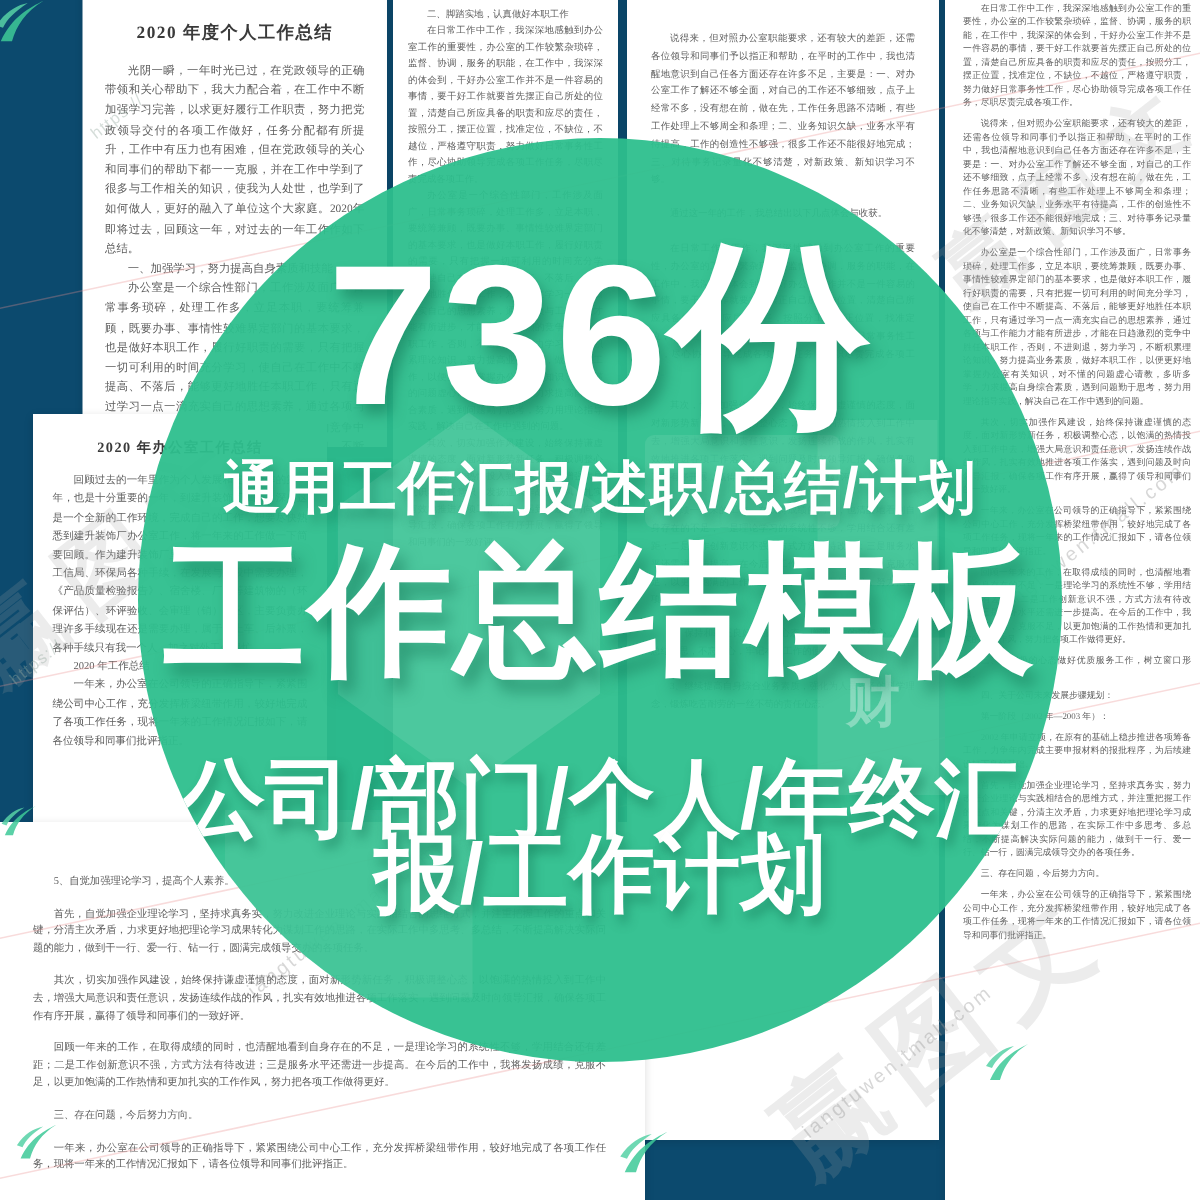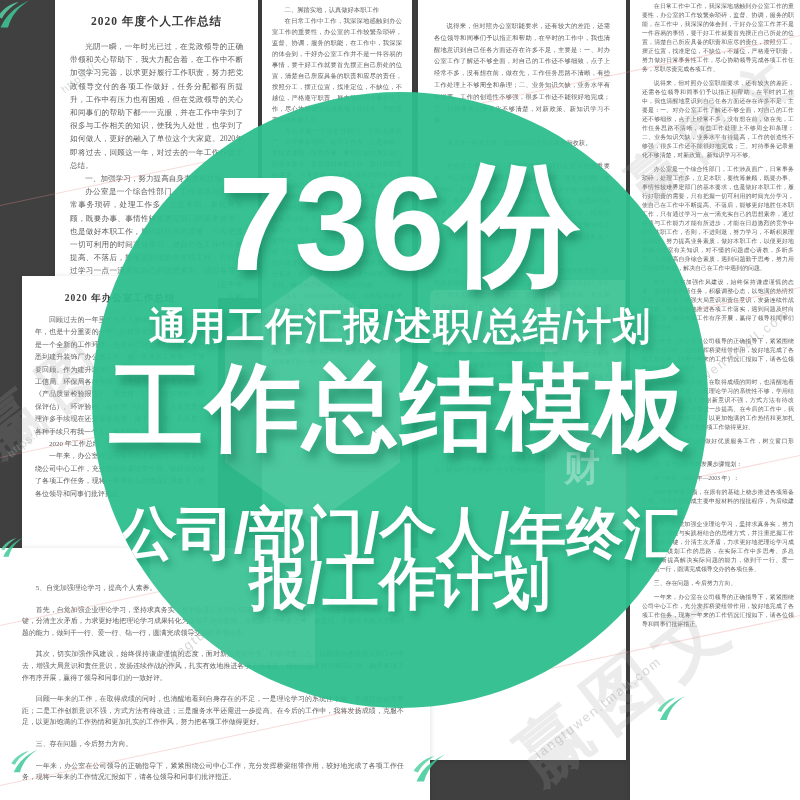--- a/index.html
+++ b/index.html
@@ -1,16 +1,16 @@
 <!DOCTYPE html>
 <html><head>
 <meta charset="utf-8">
 <style>
   html,body{margin:0;padding:0;background:#ffffff;}
-  .stage{position:relative;width:800px;height:800px;overflow:hidden;background:#404040;
+  .stage{position:relative;width:800px;height:800px;overflow:hidden;background:#0c4a6e;
          font-family:"Liberation Sans",sans-serif;}
   
   .page{position:absolute;background:#ffffff;box-shadow:0 1px 6px rgba(0,0,0,.14);
         overflow:hidden;box-sizing:border-box;z-index:1;}
   .page-inner{filter:blur(.35px);}
   .doc-title{font-family:"Liberation Serif",serif;font-weight:bold;color:#3a3a3a;
              text-align:center;letter-spacing:1px;}
   .doc-p{font-family:"Liberation Serif",serif;color:#5d5d5d;text-align:justify;
          word-break:break-all;text-indent:2em;margin:0;}
   .pg-tl{left:55px;top:-8px;width:203px;height:306px;padding:22px 15px 10px;}

